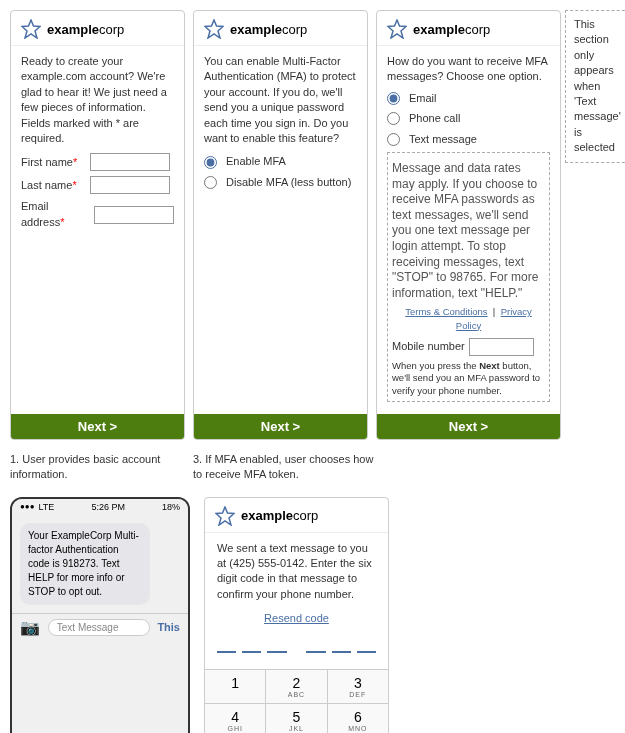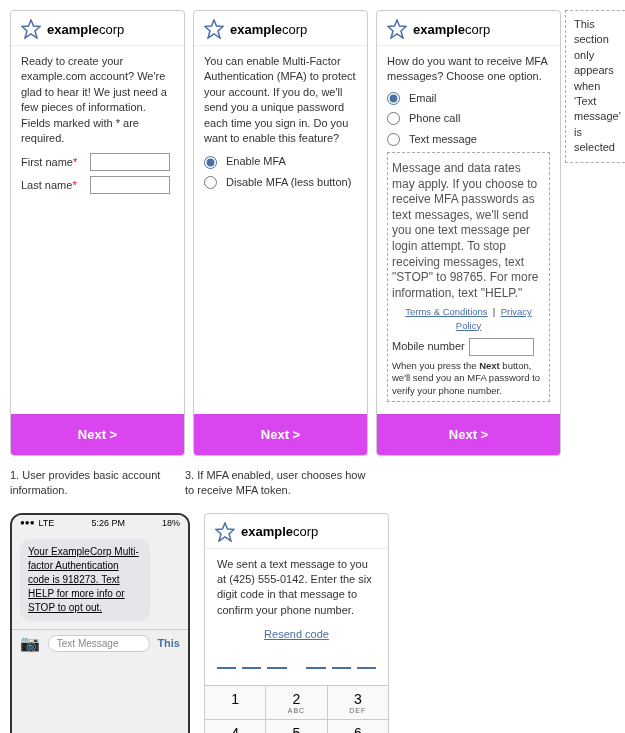--- a/index.html
+++ b/index.html
@@ -50,23 +50,23 @@
 
     .card-body {
       padding: 8px 10px;
       flex: 1;
       font-size: 11px;
       color: #333;
       line-height: 1.4;
     }
 
     .card-footer {
-      background: #d946ef;
+      background: #4d7c0f;
       text-align: center;
-      padding: 13px;
+      padding: 5px;
       border-radius: 0 0 3px 3px;
     }
 
     .card-footer button {
       background: none;
       border: none;
       color: #fff;
       font-size: 13px;
       font-weight: bold;
       cursor: pointer;
@@ -157,20 +157,21 @@
       margin-left: 4px;
     }
 
     .top-row-right {
       display: flex;
       align-items: flex-start;
     }
 
     .caption-row {
       display: flex;
+      gap: 8px;
       margin-bottom: 14px;
     }
 
     .caption {
       width: 175px;
       font-size: 11px;
       color: #333;
       line-height: 1.4;
       flex-shrink: 0;
     }
@@ -228,21 +229,20 @@
 
     .phone-nav-bar .details-link {
       color: #aad4f5;
       font-size: 11px;
     }
 
     .phone-message-area {
       background: #f0f0f0;
       padding: 8px;
       min-height: 90px;
-      text-decoration: underline;
     }
 
     .message-bubble {
       background: #e5e5ea;
       border-radius: 10px;
       padding: 6px 8px;
       font-size: 10px;
       max-width: 130px;
       line-height: 1.4;
       color: #000;
@@ -384,20 +384,24 @@
       </span>
     </div>
     <div class="card-body">
       <p style="margin-bottom:7px;">Ready to create your example.com account? We're glad to hear it! We just need a few pieces of information. Fields marked with * are required.</p>
       <div class="form-group">
         <label>First name<span class="required-star">*</span></label>
         <input type="text" style="">
       </div>
       <div class="form-group">
         <label>Last name<span class="required-star">*</span></label>
+        <input type="text" style="">
+      </div>
+      <div class="form-group">
+        <label style="min-width:65px;">Email address<span class="required-star">*</span></label>
         <input type="text" style="">
       </div>
     </div>
     <div class="card-footer">
       <button>Next &gt;</button>
     </div>
   </div>
 
   <div class="card">
     <div class="card-header">

